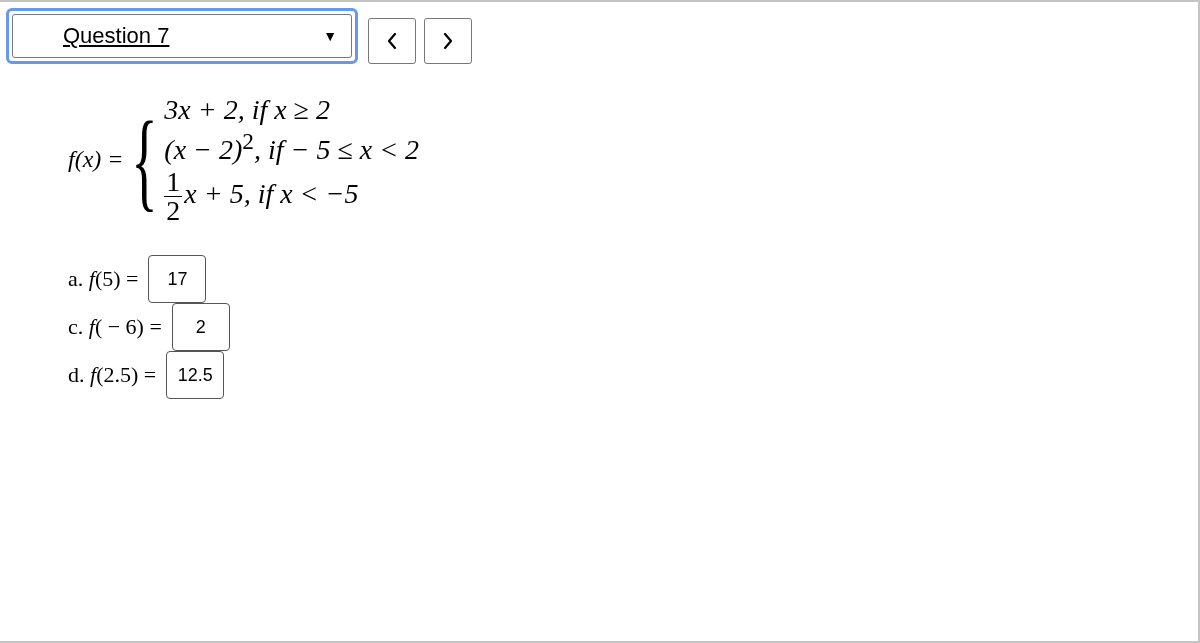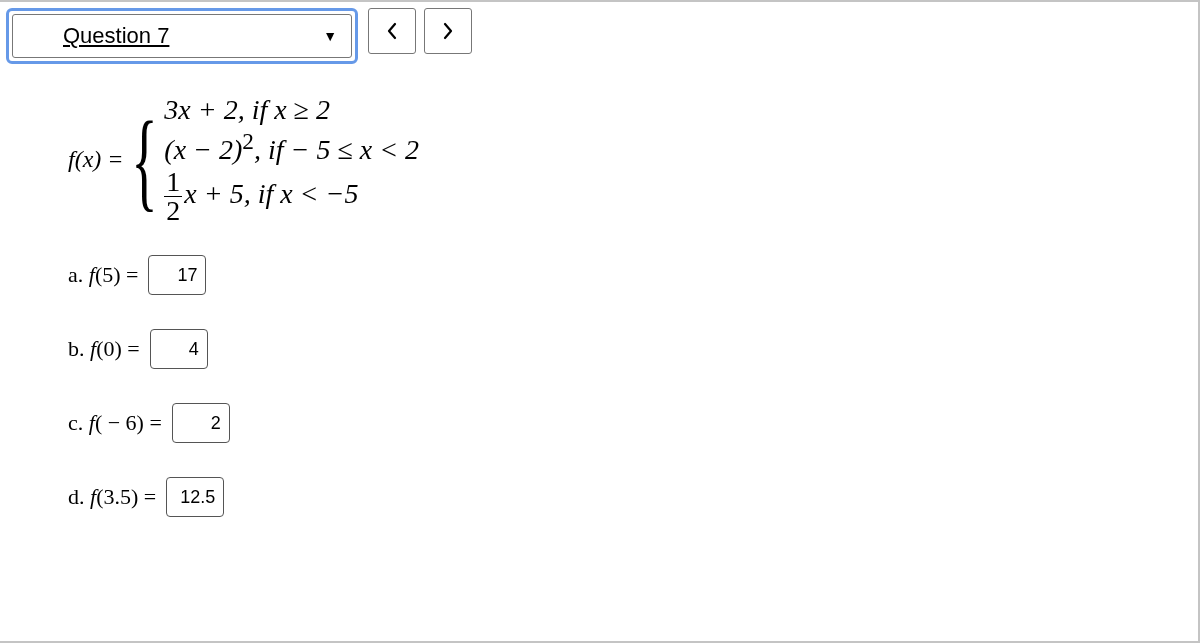--- a/index.html
+++ b/index.html
@@ -11,21 +11,21 @@
     color: #000;
     font-size: 20px;
     width: 1200px;
     height: 643px;
     overflow: hidden;
     border: 2px solid #c4c4c4;
     border-left: none;
   }
   .toolbar {
     display: flex;
-    align-items: flex-start;
+    align-items: flex-end;
     gap: 10px;
     padding: 6px 6px 10px 6px;
   }
   .question-selector {
     display: flex;
     align-items: center;
     justify-content: space-between;
     border: 3px solid #6699e8;
     border-radius: 6px;
     background: #fff;
@@ -113,40 +113,39 @@
     font-style: normal;
     line-height: 1;
     margin-right: 2px;
   }
   .frac .num { border-bottom: 1.5px solid #000; padding: 0 2px; }
   .frac .den { padding: 0 2px; }
   .answers {
     margin-left: 40px;
     display: flex;
     flex-direction: column;
-    gap: 34px;
     font-family: "Cambria Math", "STIX", serif;
     font-size: 22px;
   }
   .answer-row {
     display: flex;
     align-items: center;
     gap: 10px;
   }
   .answer-label {
     white-space: nowrap;
   }
   .answer-label .fn { font-style: italic; }
   .answer-input {
     width: 58px;
-    height: 40px;
+    height: 48px;
     border: 1.5px solid #555;
     border-radius: 4px;
     font-size: 18px;
-    text-align: right;
+    text-align: center;
     padding: 0 8px;
     font-family: "Segoe UI", Verdana, sans-serif;
   }
   .normal { font-style: normal; }
 </style>
 </head>
 <body>
 
 <div class="toolbar">
   <div class="question-selector">
@@ -185,30 +184,26 @@
     </div>
   </div>
 
   <div class="answers">
 
     <div class="answer-row">
       <span class="answer-label"><span class="normal">a. </span><span class="fn">f</span><span class="normal">(5)</span><span class="normal"> =</span></span>
       <input class="answer-input" value="17" style="">
     </div>
 
-    <div class="answer-row">
-      <span class="answer-label"><span class="normal">b. </span><span class="fn">f</span><span class="normal">(0)</span><span class="normal"> =</span></span>
-      <input class="answer-input" value="4" style="">
-    </div>
 
     <div class="answer-row">
       <span class="answer-label"><span class="normal">c. </span><span class="fn">f</span><span class="normal">( − 6)</span><span class="normal"> =</span></span>
       <input class="answer-input" value="2" style="">
     </div>
 
     <div class="answer-row">
-      <span class="answer-label"><span class="normal">d. </span><span class="fn">f</span><span class="normal">(3.5)</span><span class="normal"> =</span></span>
+      <span class="answer-label"><span class="normal">d. </span><span class="fn">f</span><span class="normal">(2.5)</span><span class="normal"> =</span></span>
       <input class="answer-input" value="12.5" style="">
     </div>
 
   </div>
 
 </div>
 
 </body></html>

